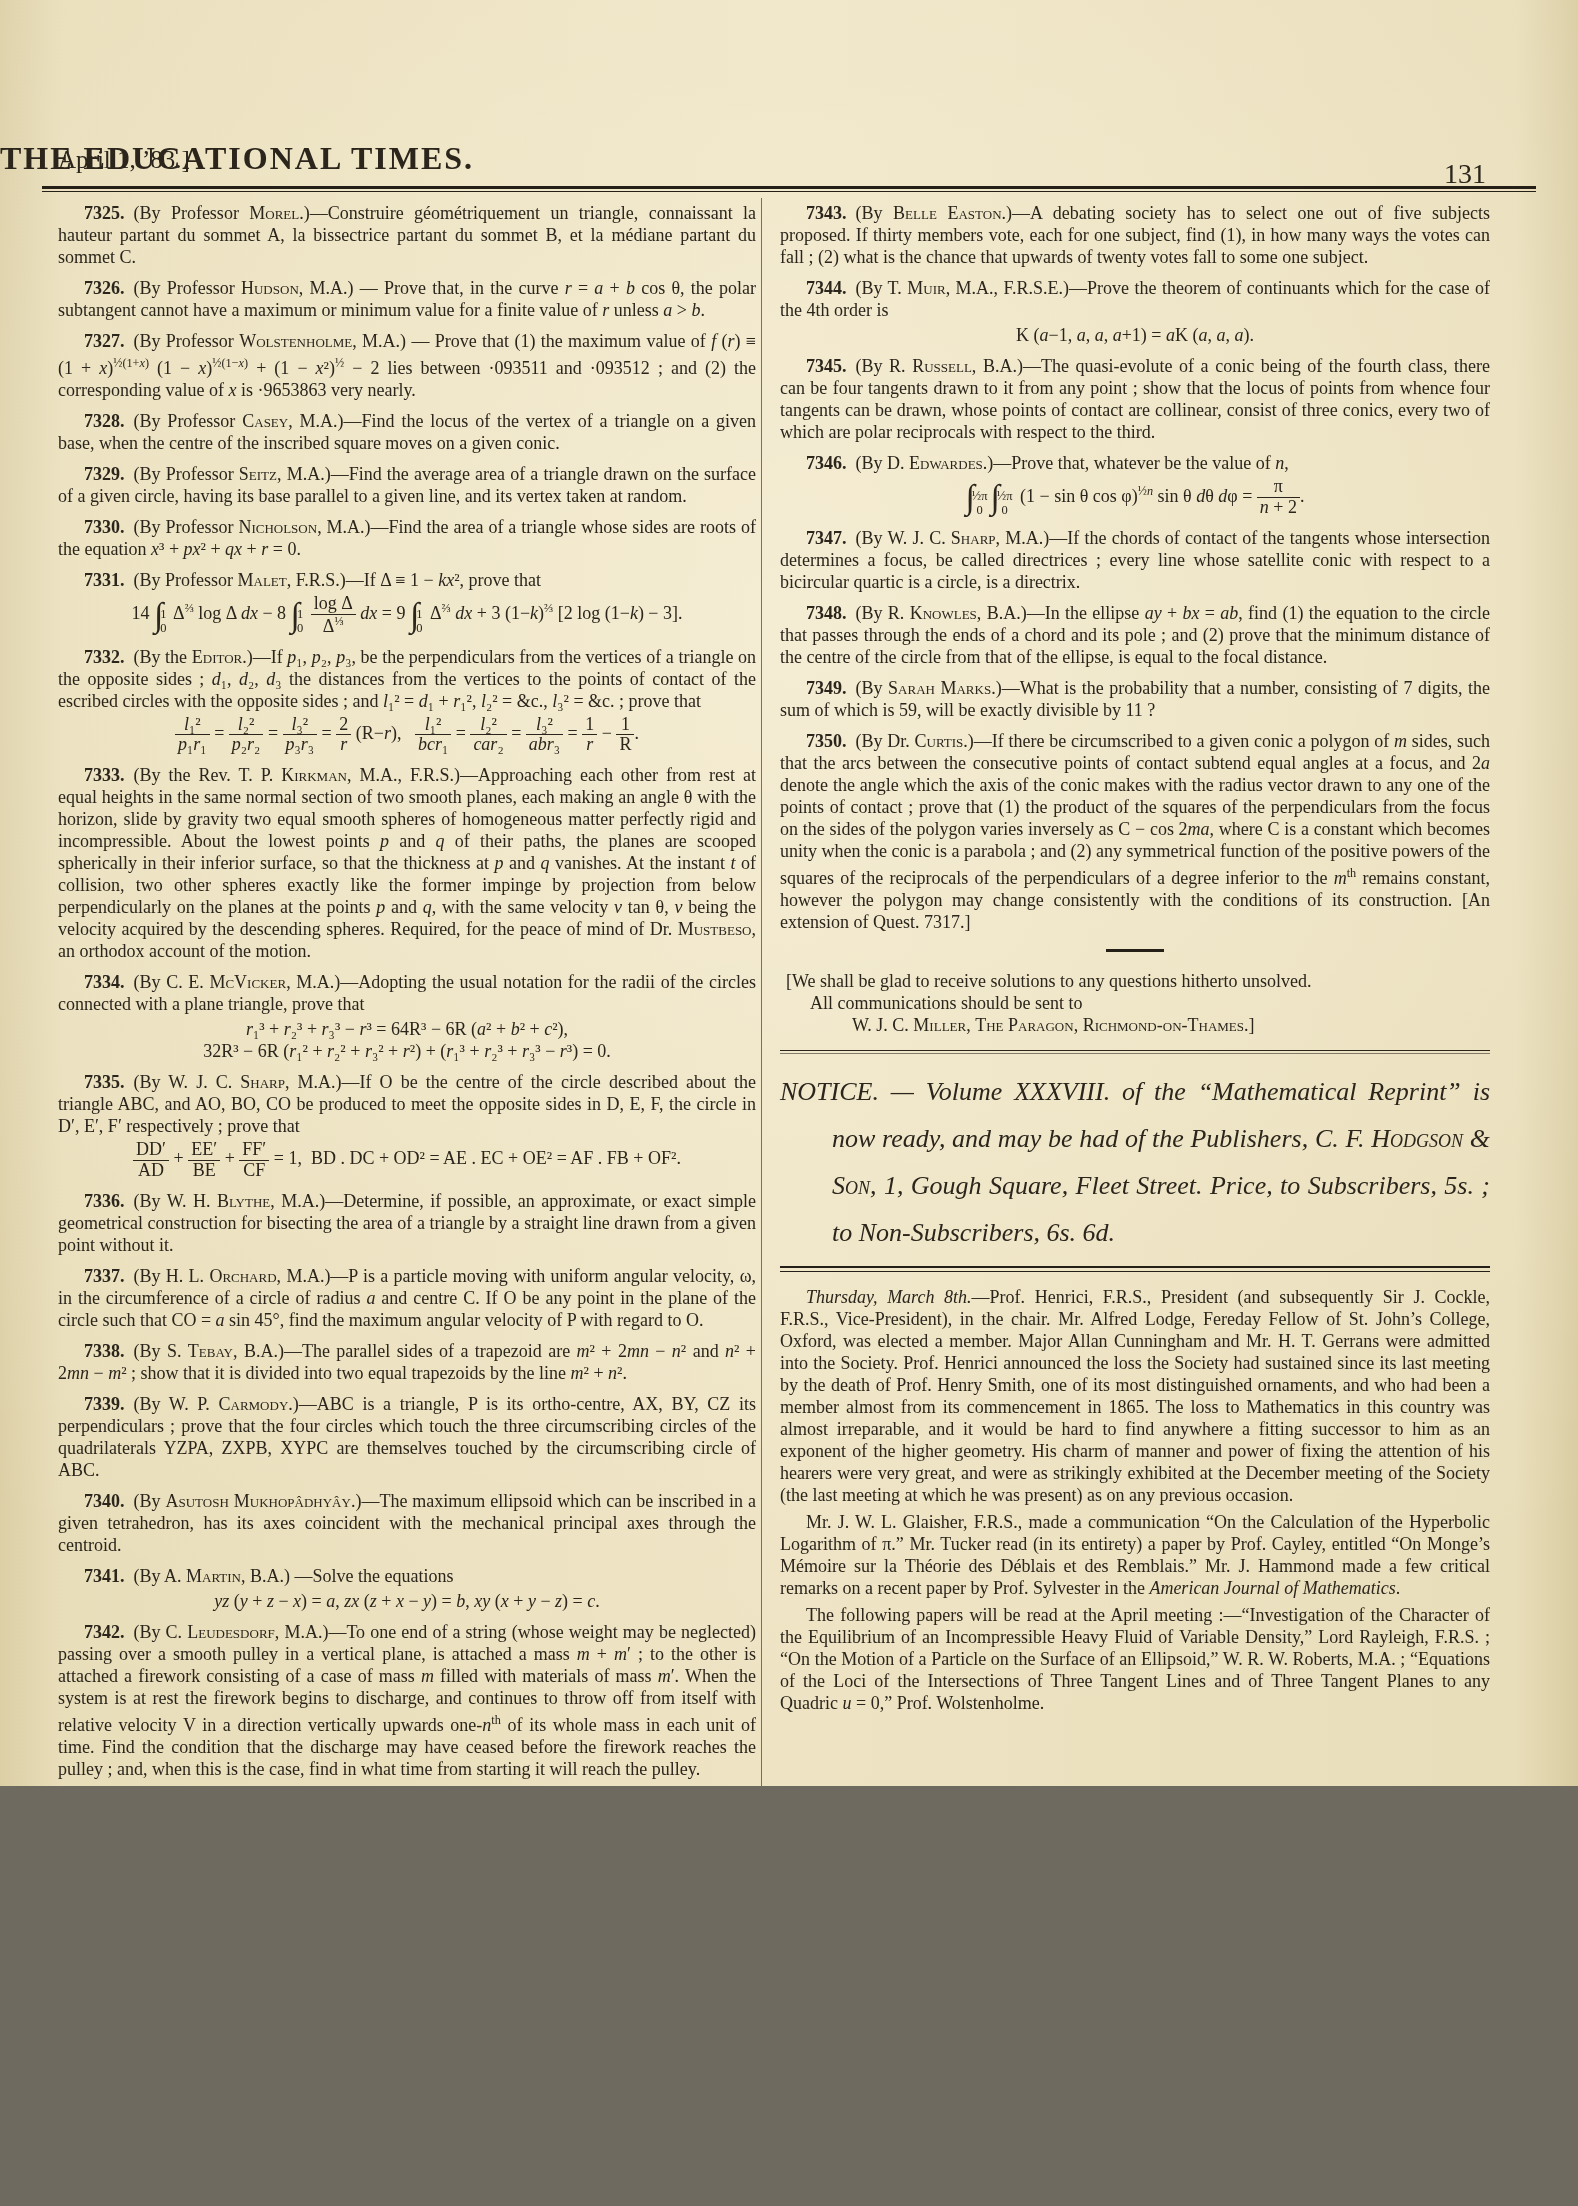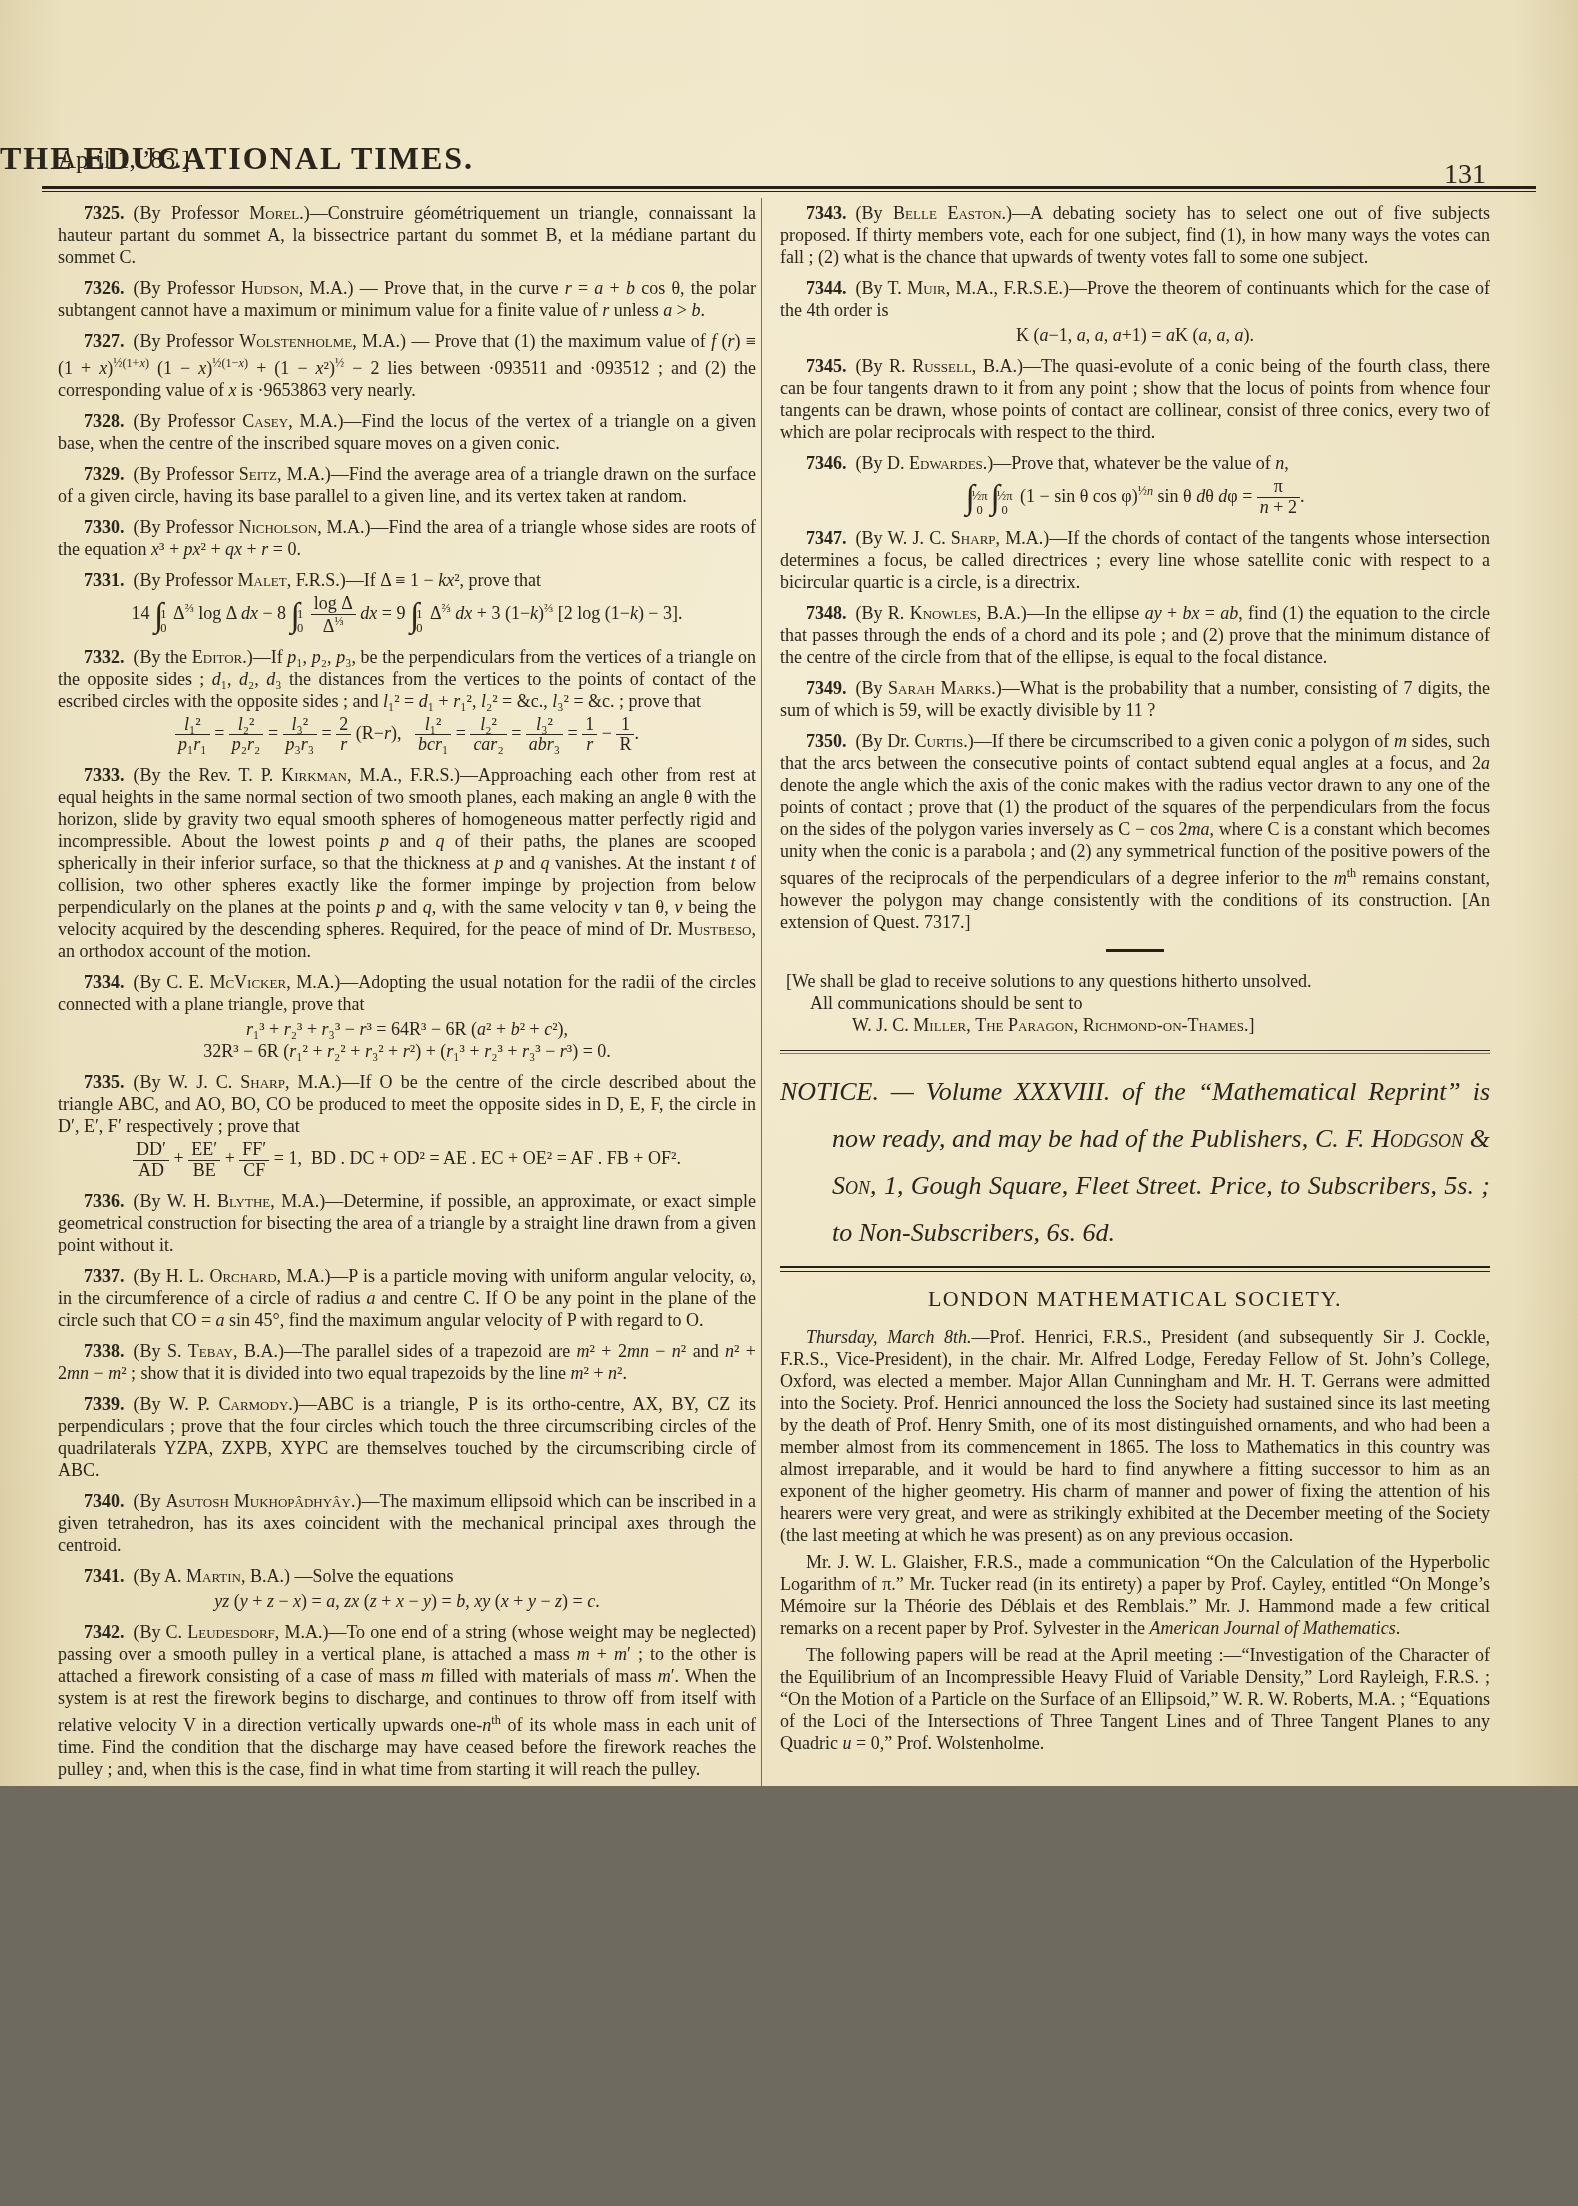--- a/index.html
+++ b/index.html
@@ -129,21 +129,20 @@
       <div class="note-l3">W. J. C. <span class="sc">Miller</span>, <span class="sc">The Paragon</span>, <span class="sc">Richmond-on-Thames</span>.]</div>
     </div>
 
     <div class="rule-thin"></div>
 
     <div class="notice">NOTICE. — Volume XXXVIII. of the “Mathematical Reprint” is now ready, and may be had of the Publishers, C. F. <span class="sc">Hodgson</span> &amp; <span class="sc">Son</span>, 1, Gough Square, Fleet Street. Price, to Subscribers, 5s. ; to Non-Subscribers, 6s. 6d.</div>
 
     <div class="rule-double"></div>
 
     <div class="soc">
-      <div class="soc-head">LONDON MATHEMATICAL SOCIETY.</div>
       <p><i>Thursday, March 8th.</i>—Prof. Henrici, F.R.S., President (and subsequently Sir J. Cockle, F.R.S., Vice-President), in the chair. Mr. Alfred Lodge, Fereday Fellow of St. John’s College, Oxford, was elected a member. Major Allan Cunningham and Mr. H. T. Gerrans were admitted into the Society. Prof. Henrici announced the loss the Society had sustained since its last meeting by the death of Prof. Henry Smith, one of its most distinguished ornaments, and who had been a member almost from its commencement in 1865. The loss to Mathematics in this country was almost irreparable, and it would be hard to find anywhere a fitting successor to him as an exponent of the higher geometry. His charm of manner and power of fixing the attention of his hearers were very great, and were as strikingly exhibited at the December meeting of the Society (the last meeting at which he was present) as on any previous occasion.</p>
       <p>Mr. J. W. L. Glaisher, F.R.S., made a communication “On the Calculation of the Hyperbolic Logarithm of π.” Mr. Tucker read (in its entirety) a paper by Prof. Cayley, entitled “On Monge’s Mémoire sur la Théorie des Déblais et des Remblais.” Mr. J. Hammond made a few critical remarks on a recent paper by Prof. Sylvester in the <i>American Journal of Mathematics</i>.</p>
       <p>The following papers will be read at the April meeting :—“Investigation of the Character of the Equilibrium of an Incompressible Heavy Fluid of Variable Density,” Lord Rayleigh, F.R.S. ; “On the Motion of a Particle on the Surface of an Ellipsoid,” W. R. W. Roberts, M.A. ; “Equations of the Loci of the Intersections of Three Tangent Lines and of Three Tangent Planes to any Quadric <i>u</i> = 0,” Prof. Wolstenholme.</p>
     </div>
   </div>
 
   <div class="bottom-rule-left"></div>
   <div class="bottom-rule-right"></div>
 
   <div class="ghost-line">me, E.C., in the Parish of St. Bride, in the City of London.—April, 1883.</div>

